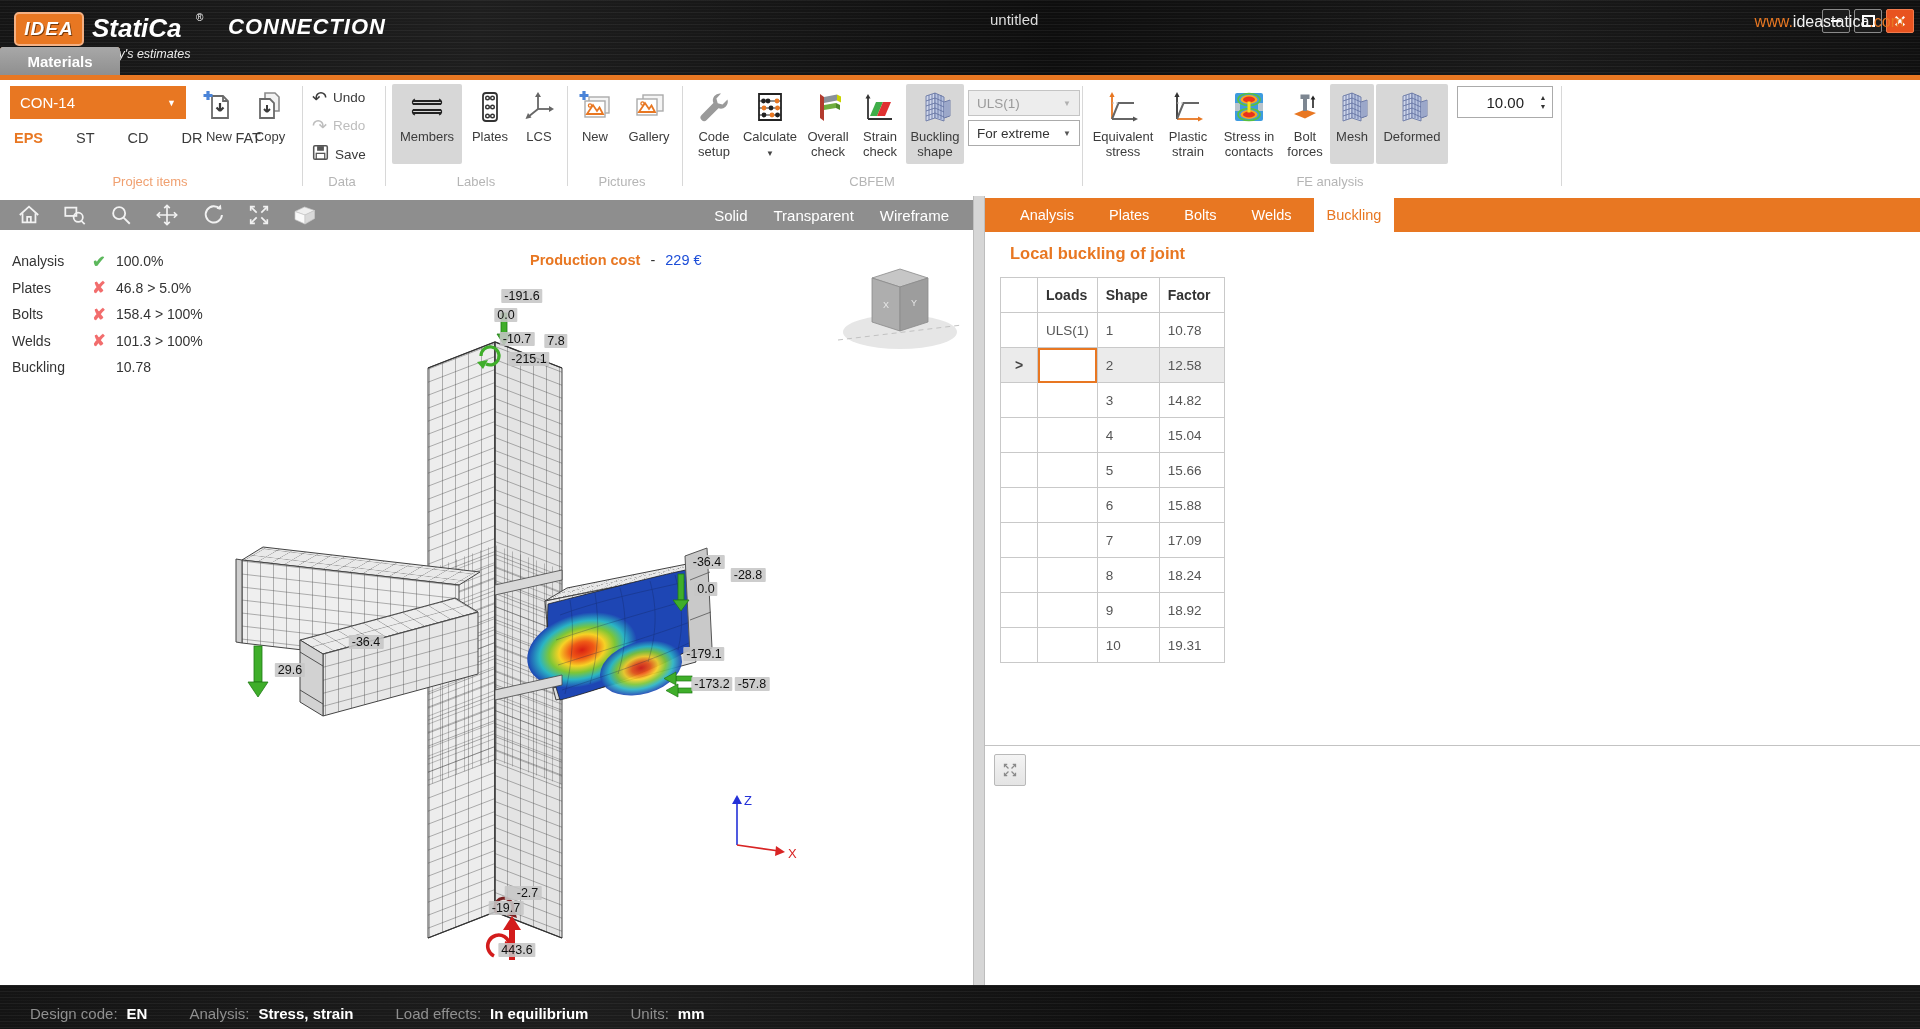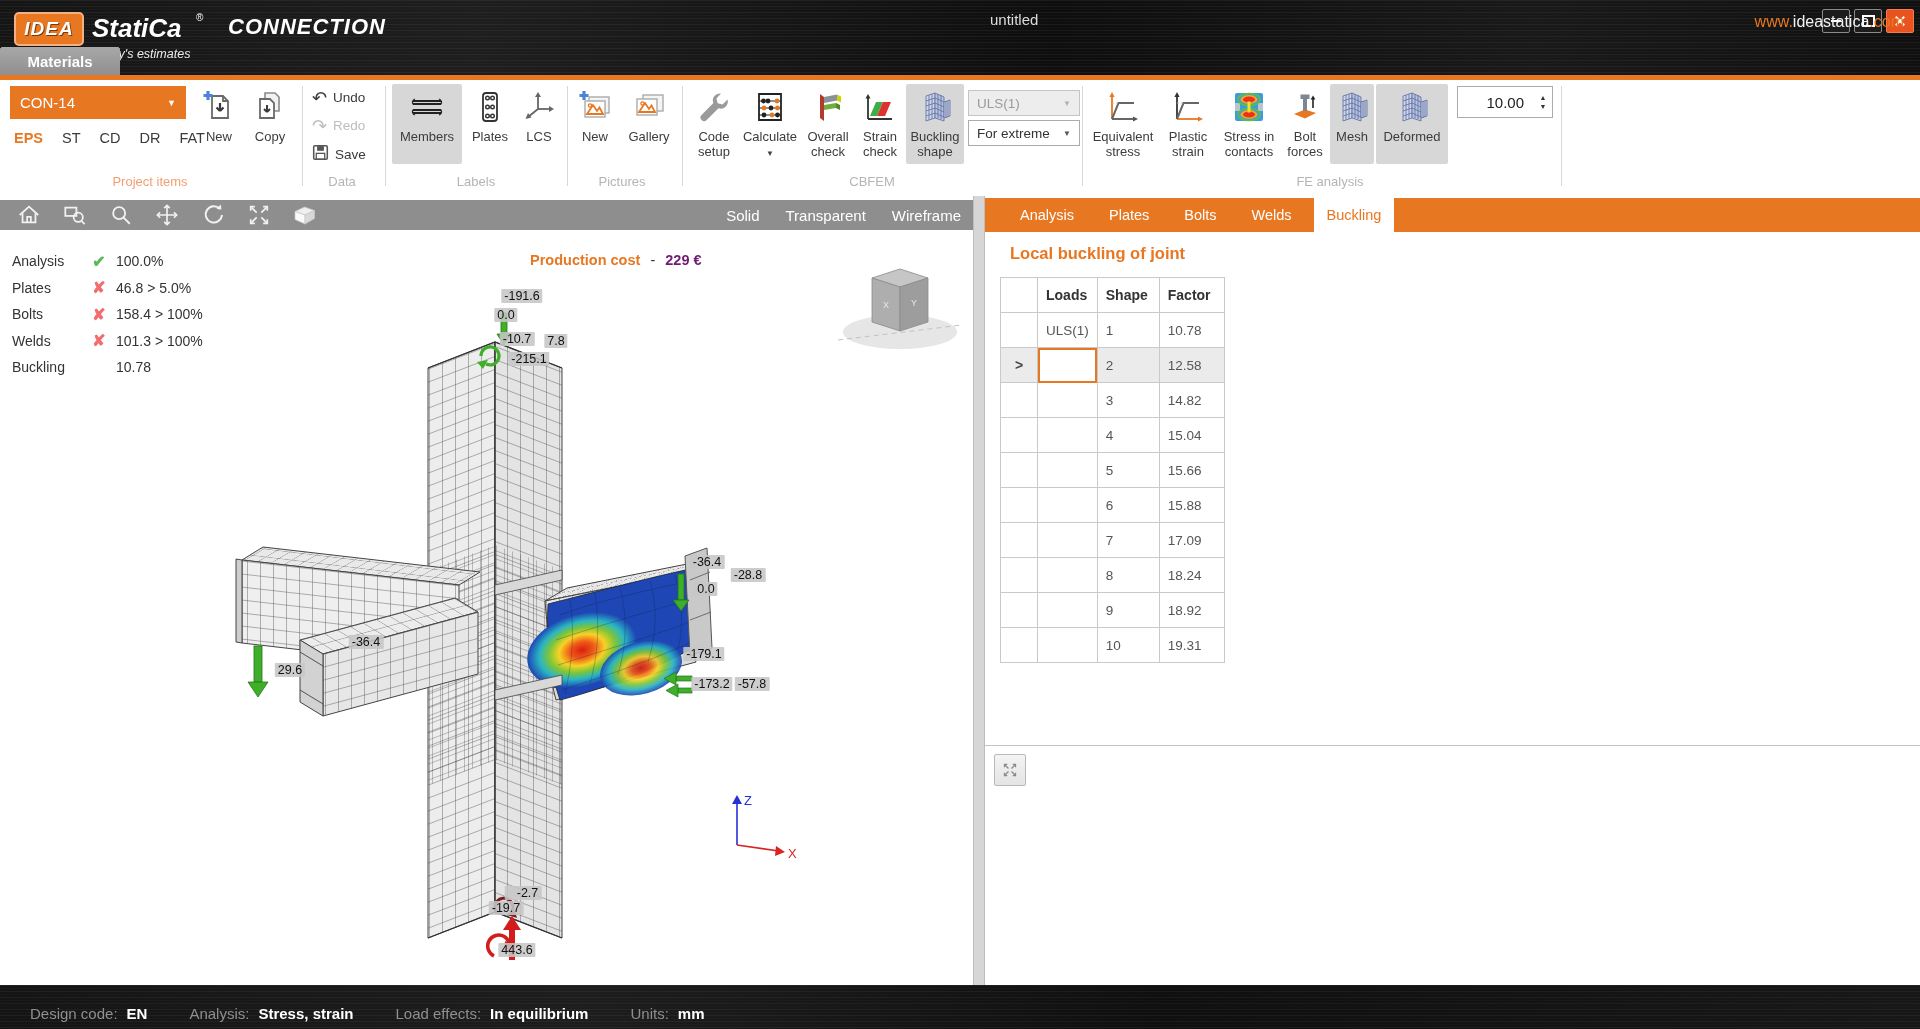--- a/index.html
+++ b/index.html
@@ -37,21 +37,21 @@
   .orange-strip{position:absolute;left:0;top:75px;width:1920px;height:5px;background:#e87722;}
 
   
   .ribbon{position:absolute;left:0;top:80px;width:1920px;height:120px;background:#fff;border-bottom:1px solid #e0e0e0;}
   .rsep{position:absolute;top:6px;height:100px;width:1px;background:#d8d8d8;}
   .rcaption{position:absolute;top:94px;transform:translateX(-50%);font-size:13px;color:#b5b5b5;white-space:nowrap;}
   .rcaption.orange{color:#f0a070;}
   .combo-sel{position:absolute;left:10px;top:6px;width:176px;height:33px;background:#e87722;color:#fff;
     font-size:15px;display:flex;align-items:center;padding:0 10px;box-sizing:border-box;cursor:pointer;}
   .combo-sel .caret{margin-left:auto;font-size:9px;}
-  .modes{position:absolute;left:14px;top:50px;display:flex;gap:19px;font-size:14.5px;color:#3a3a3a;text-align:right;}
+  .modes{position:absolute;left:14px;top:50px;display:flex;gap:33px;font-size:14.5px;color:#3a3a3a;text-align:right;}
   .modes span{cursor:pointer;}
   .modes span.active{color:#e87722;font-weight:bold;}
   .rbtn{position:absolute;top:4px;height:80px;display:flex;flex-direction:column;align-items:center;
     cursor:pointer;border-radius:2px;}
   .rbtn.selected{background:#d7d7d7;}
   .rbtn .ric{height:42px;display:flex;align-items:center;justify-content:center;margin-top:2px;}
   .rbtn .rlab{font-size:13px;color:#3c3c3c;text-align:center;line-height:1.15;margin-top:2px;}
   .rsmall{position:absolute;display:flex;align-items:center;gap:6px;font-size:13.5px;color:#3a3a3a;cursor:pointer;}
   .rsmall.disabled{color:#bdbdbd;}
   .rsmall .g{font-size:18px;line-height:14px;}
@@ -64,35 +64,35 @@
     background:#fff;box-sizing:border-box;display:flex;align-items:center;}
   .spinner .val{flex:1;text-align:right;font-size:15px;color:#222;padding-right:10px;}
   .spinner .arrows{width:18px;height:100%;display:flex;flex-direction:column;align-items:center;justify-content:center;gap:3px;}
   .spinner .arrows span{font-size:7px;color:#333;line-height:6px;cursor:pointer;}
 
   
   .vtoolbar{position:absolute;left:0;top:200px;width:973px;height:30px;background:#8e8e8e;
     display:flex;align-items:center;}
   .vtool{width:26px;height:26px;margin-left:20px;display:flex;align-items:center;justify-content:center;cursor:pointer;}
   .vtool:first-child{margin-left:16px;}
-  .vmodes{margin-left:auto;display:flex;gap:26px;padding-right:12px;}
+  .vmodes{margin-left:auto;display:flex;gap:26px;padding-right:24px;}
   .vmodes span{color:#fff;font-size:15px;cursor:pointer;}
 
   
   .viewport{position:absolute;left:0;top:230px;width:973px;height:755px;background:#fff;overflow:hidden;}
   .summary{position:absolute;left:12px;top:18px;}
   .summary .srow{display:flex;align-items:center;height:26.5px;font-size:14px;color:#333;}
   .summary .slab{width:72px;}
   .summary .smark{width:30px;text-align:center;font-size:16px;font-weight:bold;color:#5cb85c;}
   .summary .smark.fail{color:#f26d6d;}
   .summary .sval{padding-left:2px;}
   .prodcost{position:absolute;left:530px;top:22px;font-size:14.5px;white-space:nowrap;}
   .prodcost .pclab{color:#e87722;font-weight:bold;}
   .prodcost .pcsep{color:#333;margin:0 6px;}
-  .prodcost .pcval{color:#701a75;font-weight:bold;}
+  .prodcost .pcval{color:#1d4ed8;font-weight:normal;}
   .mlabel{position:absolute;transform:translate(-50%,-50%);background:rgba(198,198,198,.88);
     color:#111;font-size:12.5px;padding:0 3px;white-space:nowrap;border-radius:1px;}
   .scene{position:absolute;left:0;top:0;}
 
   
   .vdivider{position:absolute;left:973px;top:196px;width:12px;height:833px;background:#d6d6d6;
     border-left:1px solid #bdbdbd;border-right:1px solid #bdbdbd;box-sizing:border-box;}
 
   
   .rightpanel{position:absolute;left:985px;top:196px;width:935px;height:833px;background:#fff;}

